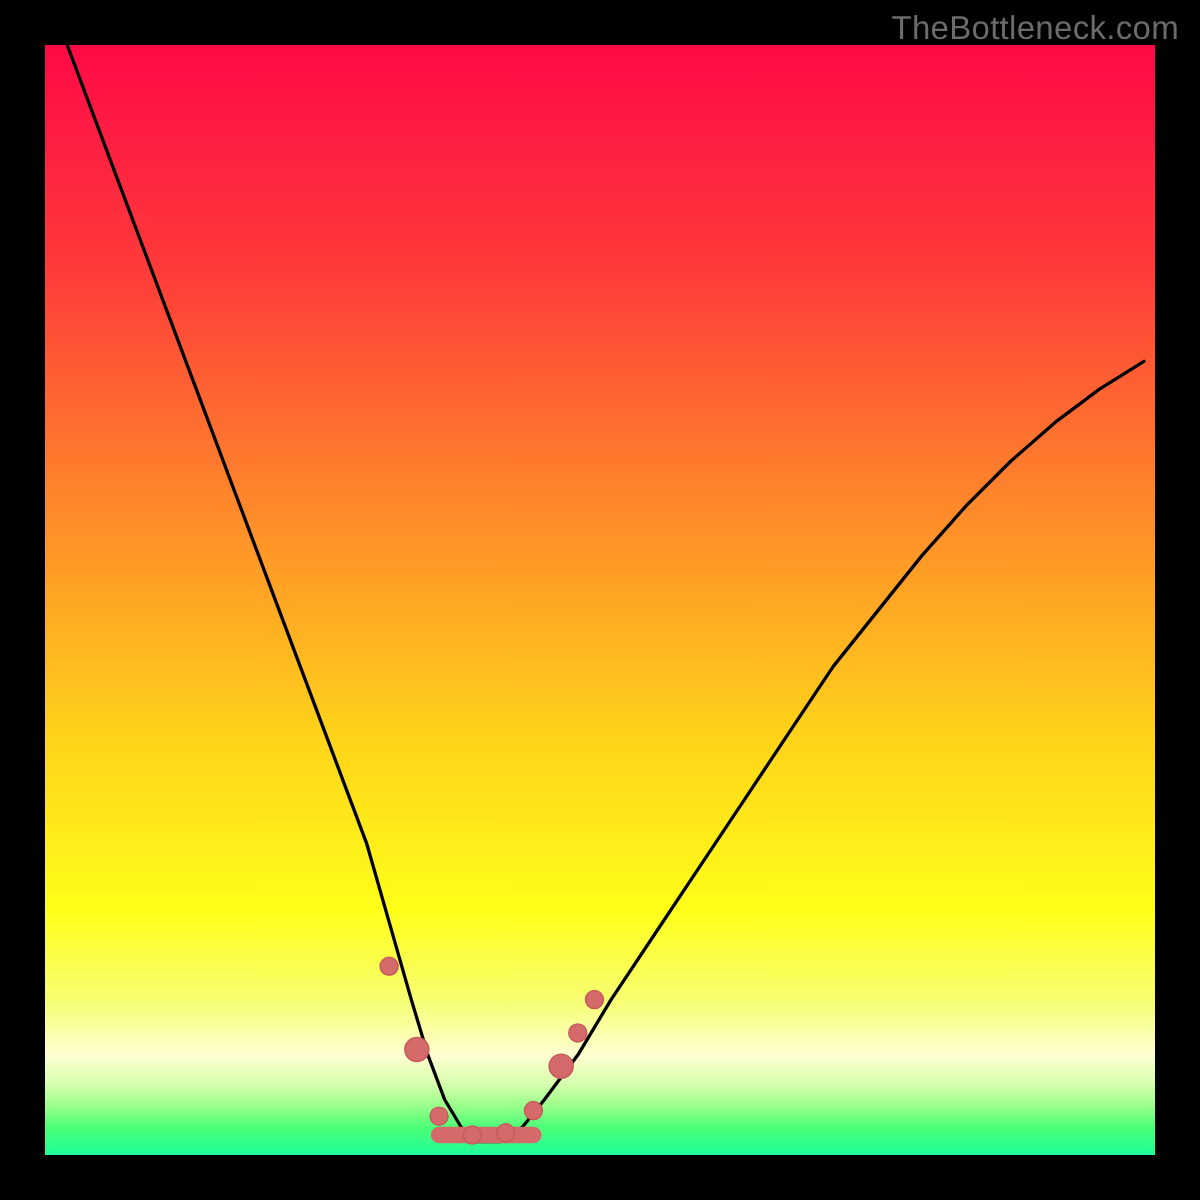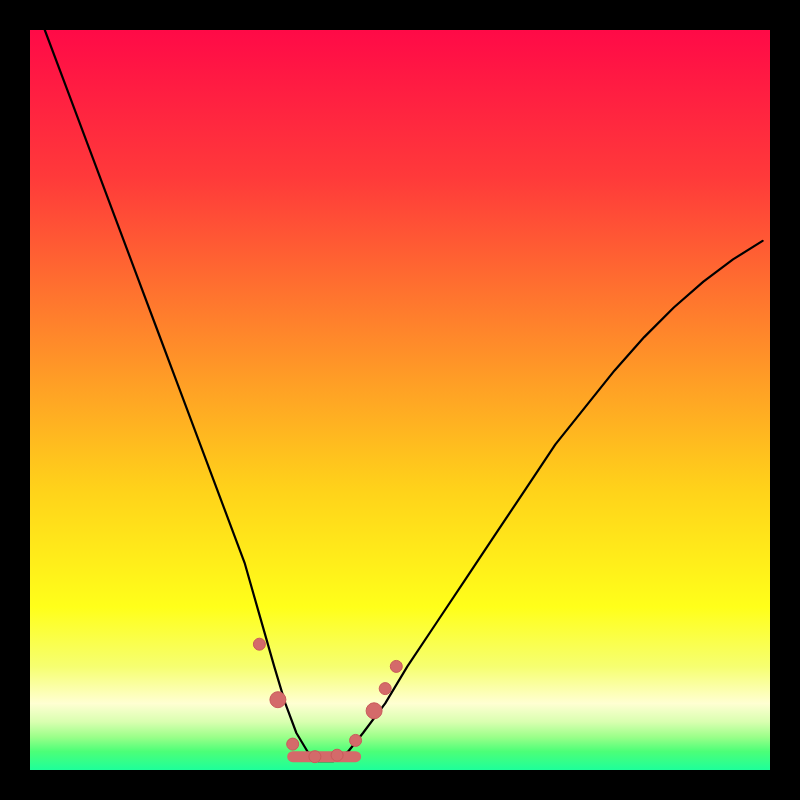--- a/index.html
+++ b/index.html
@@ -35,20 +35,21 @@
     font-weight: 500;
     letter-spacing: 0.2px;
     user-select: none;
   }
   svg { display: block; }
 </style>
 </head>
 <body>
 
 <div class="frame">
+  <div class="watermark">TheBottleneck.com</div>
 
   <div class="plot-wrap">
     <svg id="chart-svg" width="740" height="740" viewBox="0 0 740 740" preserveAspectRatio="none">
       <defs>
         <linearGradient id="bg-grad" x1="0" y1="0" x2="0" y2="1">
             <stop offset="0.00%" stop-color="#ff0a47"></stop>
             <stop offset="20.00%" stop-color="#ff3a3a"></stop>
             <stop offset="42.00%" stop-color="#ff8a2a"></stop>
             <stop offset="62.00%" stop-color="#ffd21a"></stop>
             <stop offset="78.00%" stop-color="#ffff1a"></stop>

